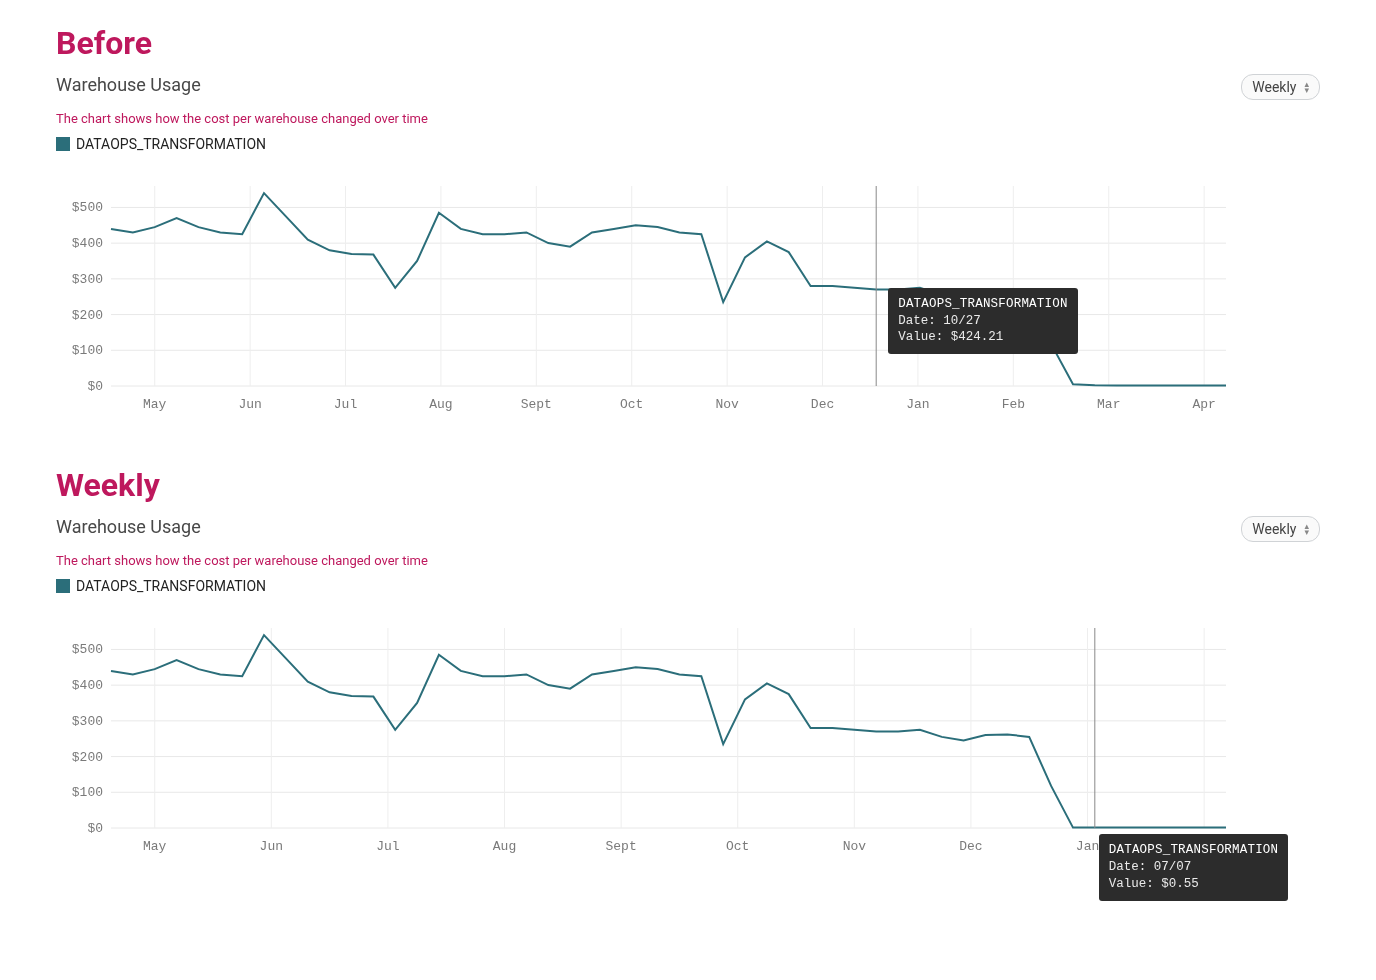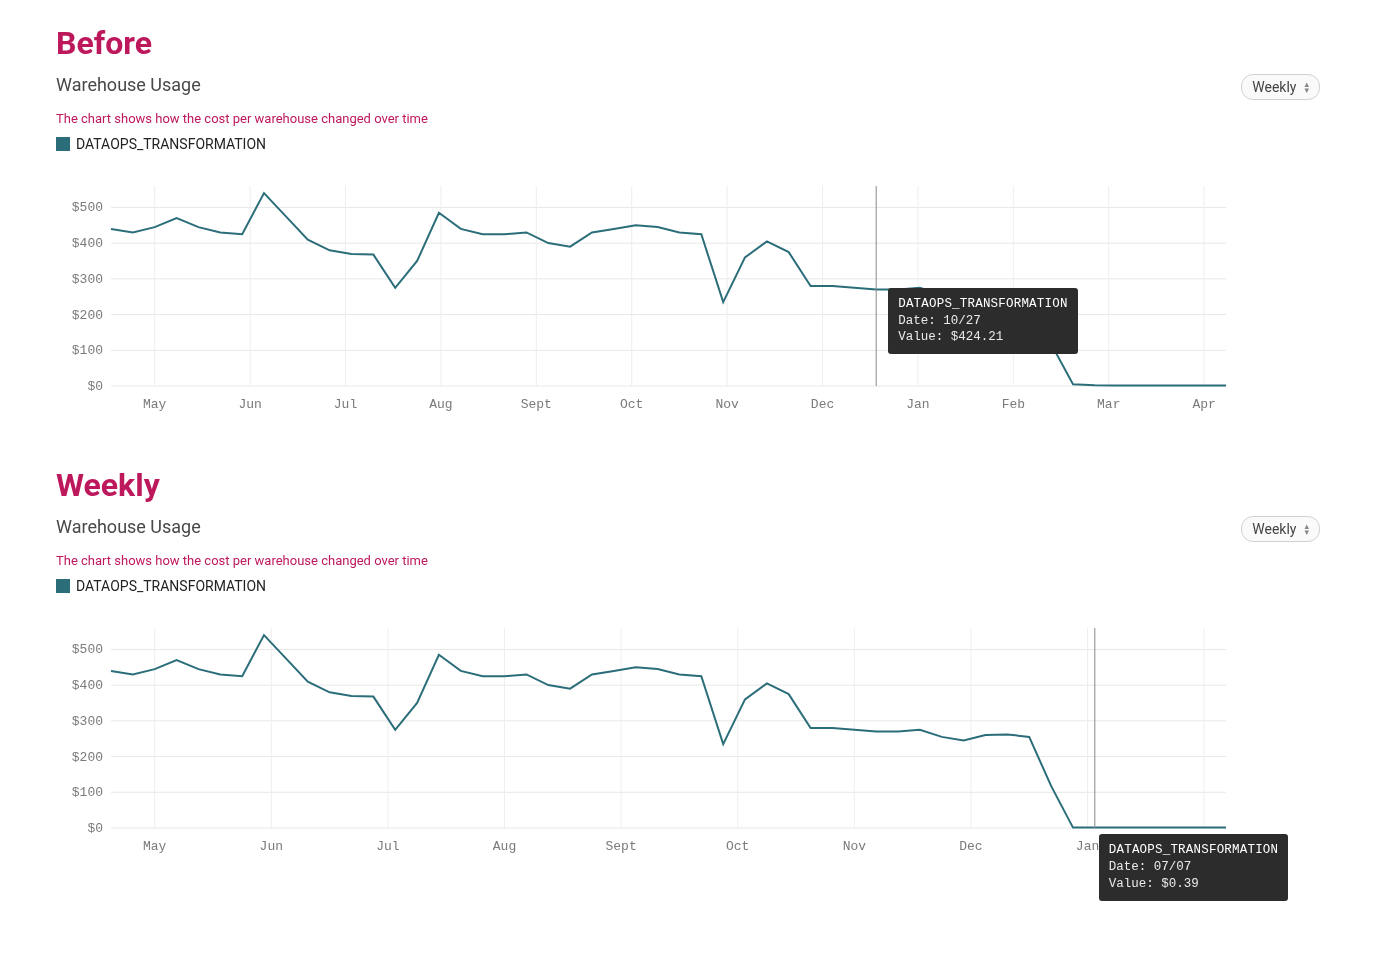--- a/index.html
+++ b/index.html
@@ -216,17 +216,17 @@
         <line x1="1038.8235294117646" x2="1038.8235294117646" y1="10" y2="210" class="cursor-line"></line>
       </svg>
     <div class="tooltip-box" id="tooltip-after" style="left: 1042.82px; top: 216px;">
       <div class="tt-title">DATAOPS_TRANSFORMATION</div>
       <div>
         <span>Date:</span>
         <span>07/07</span>
       </div>
       <div>
         <span>Value:</span>
-        <span>$0.39</span>
+        <span>$0.55</span>
       </div>
     </div>
   </div>
 </div>
 
 </body></html>

